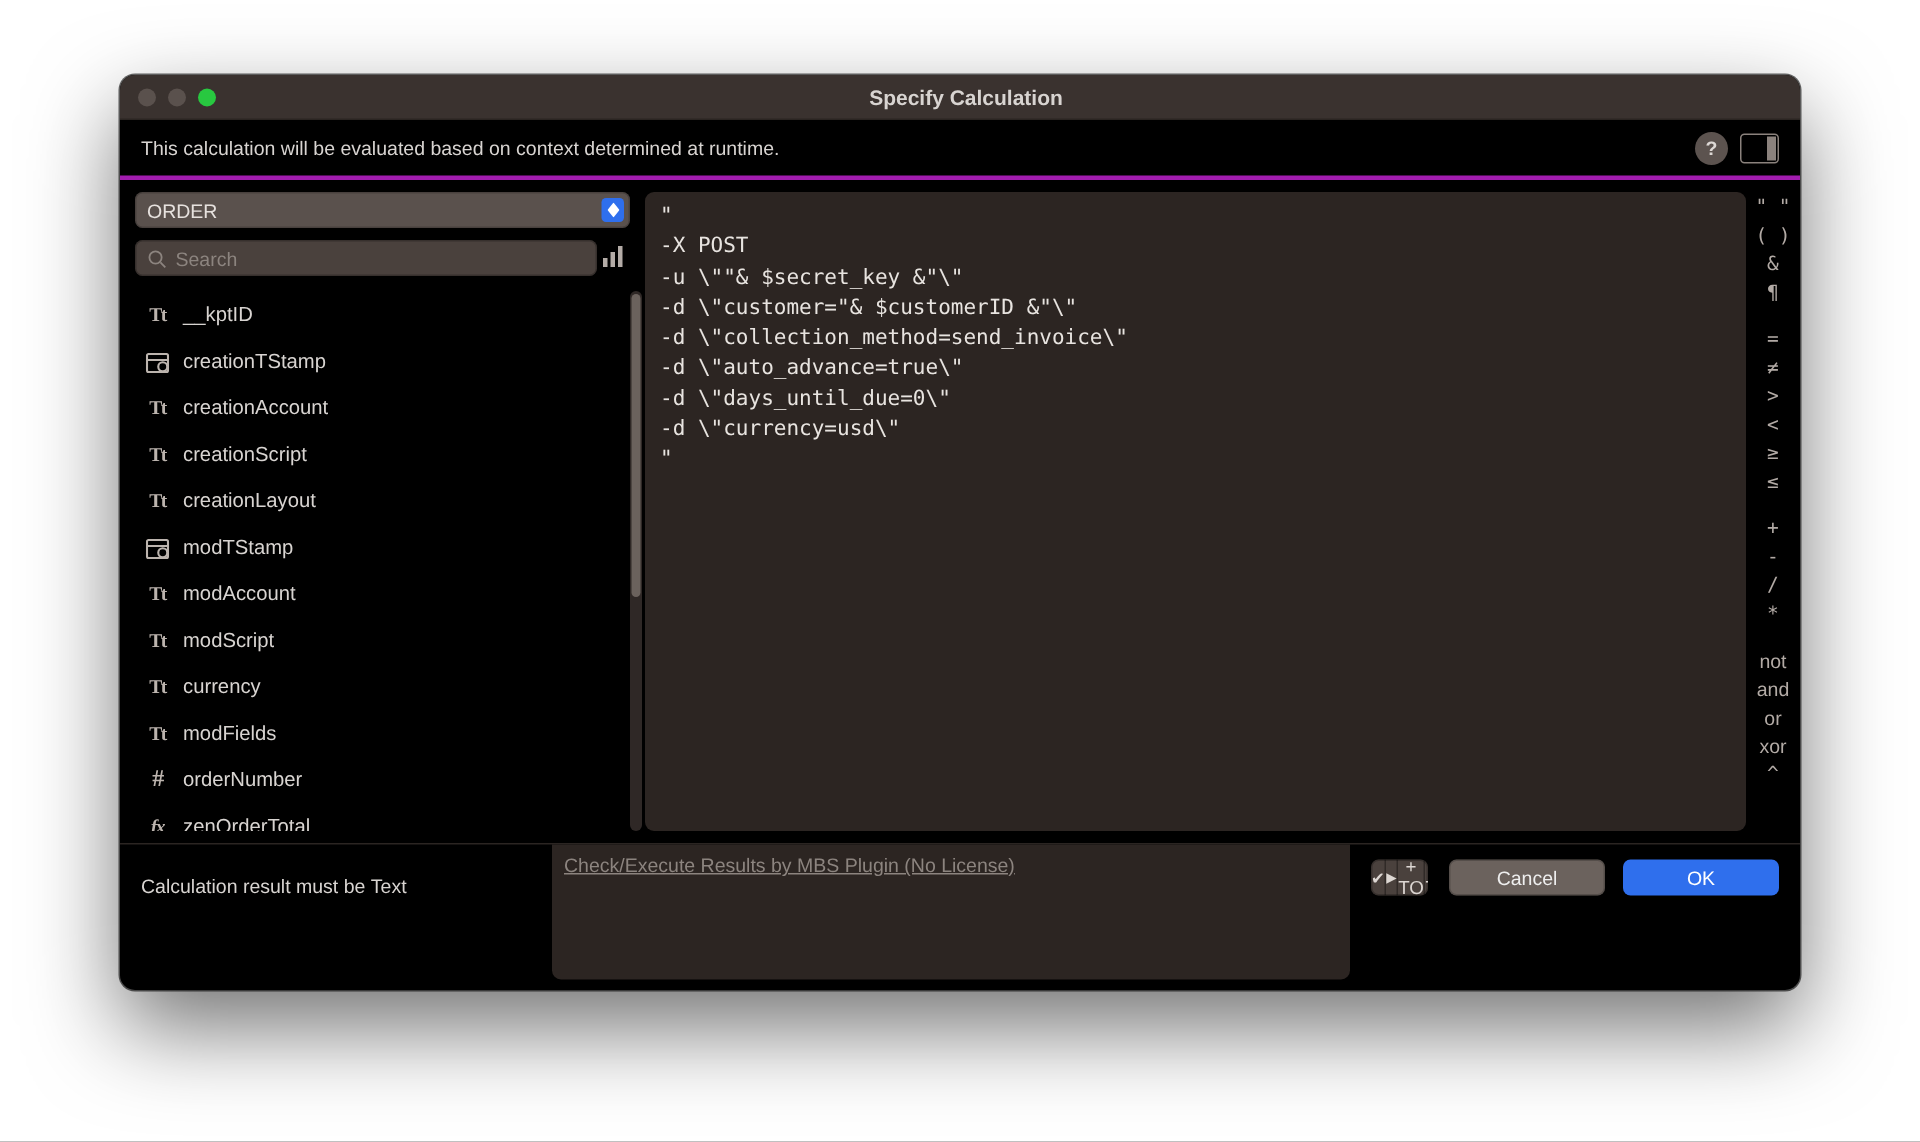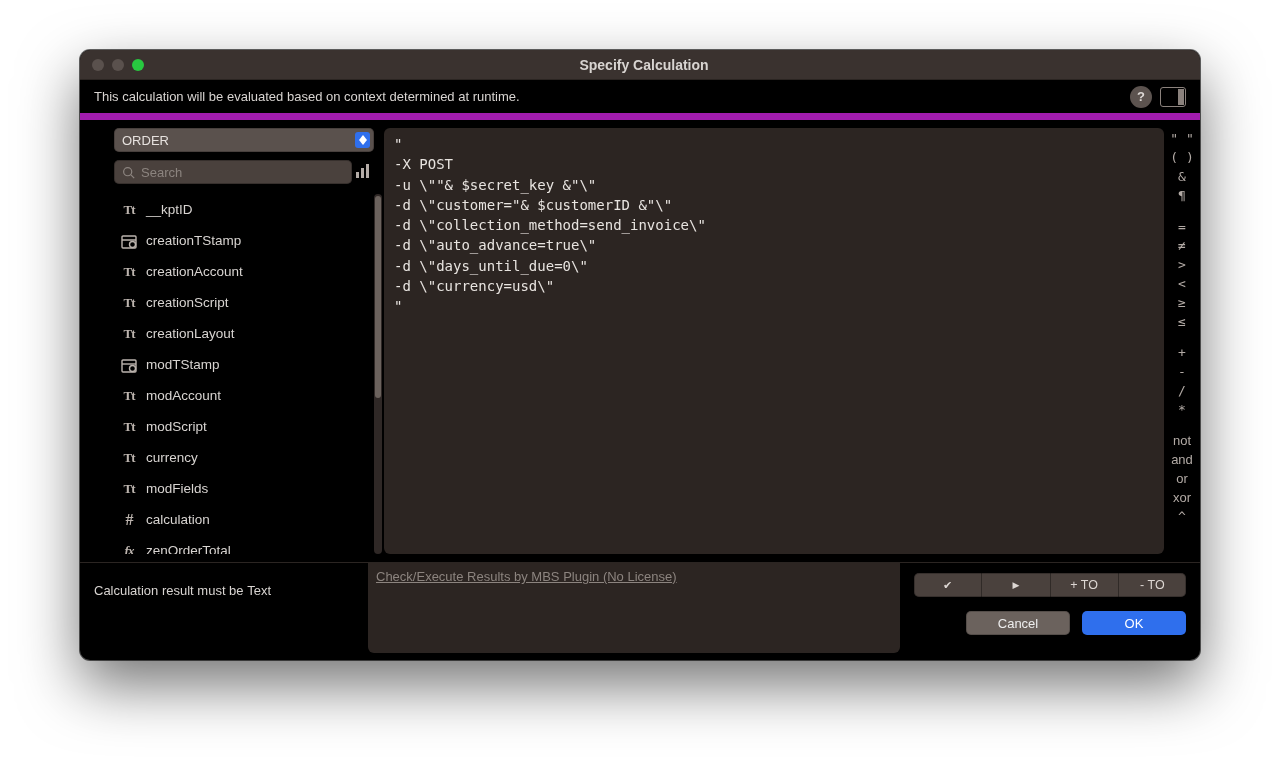--- a/index.html
+++ b/index.html
@@ -45,21 +45,21 @@
     font-size: 14px; font-weight: 600; color: #d8d4d1;
     margin-left: -44px;
   }
 
   
   .infobar {
     height: 40px;
     display: flex; align-items: center;
     padding: 0 14px;
     gap: 0;
-    border-bottom: 7px solid #a21caf;
+    border-bottom: 3px solid #a21caf;
   }
   .info-text { font-size: 13px; color: #d8d4d1; }
   .infobar .spacer { flex: 1; }
   .help-btn {
     width: 22px; height: 22px; border-radius: 50%;
     background: #5c534f; color: #ddd8d5;
     display: flex; align-items: center; justify-content: center;
     font-size: 13px; font-weight: 700;
   }
   .layout-btn {
@@ -74,26 +74,25 @@
     width: 6px; background: #8b827d;
   }
 
   
   .main {
     flex: 1; display: flex; min-height: 0;
   }
 
   
   .left {
-    width: 280px;
+    width: 350px;
     display: flex; flex-direction: column;
     padding: 8px 0 8px 10px;
     gap: 8px;
     min-height: 0;
-    margin-left: 24px;
   }
   .table-select {
     height: 24px;
     margin-right: 10px;
     background: #5a514d;
     border: none;
     border-radius: 5px;
     display: flex; align-items: center;
     padding: 0 8px;
     position: relative;
@@ -216,22 +215,23 @@
     background: #2c2522;
     border-radius: 0 0 6px 6px;
     padding: 6px 8px;
     font-size: 13px; color: #8c847f;
     margin-top: 0;
     height: 90px;
     text-decoration: underline;
   }
   .right-actions {
     width: 272px;
-    display: flex; flex-direction: column; gap: 14px;
+    display: flex; flex-direction: row; gap: 14px;
     padding-top: 10px;
+    justify-content: flex-end;
   }
   .seg {
     display: flex; height: 24px;
     background: #4a413d;
     border-radius: 5px;
     overflow: hidden;
     box-shadow: inset 0 0 0 1px rgba(0,0,0,.25);
   }
   .seg button {
     flex: 1; background: transparent; border: none;
@@ -380,21 +380,21 @@
               <div class="field-item">
                 <span class="ficon">
                   <span>Tt</span>
                 </span>
                 <span>modFields</span>
               </div>
               <div class="field-item">
                 <span class="ficon">
                   <span class="hashmark" style="font-size:16px">#</span>
                 </span>
-                <span>calculation</span>
+                <span>orderNumber</span>
               </div>
               <div class="field-item">
                 <span class="ficon">
                   <span style="font-style:italic">fx</span>
                 </span>
                 <span>zenOrderTotal</span>
               </div>
             </div>
           <div class="scrollbar-track">
             <div class="scrollbar-thumb"></div>

